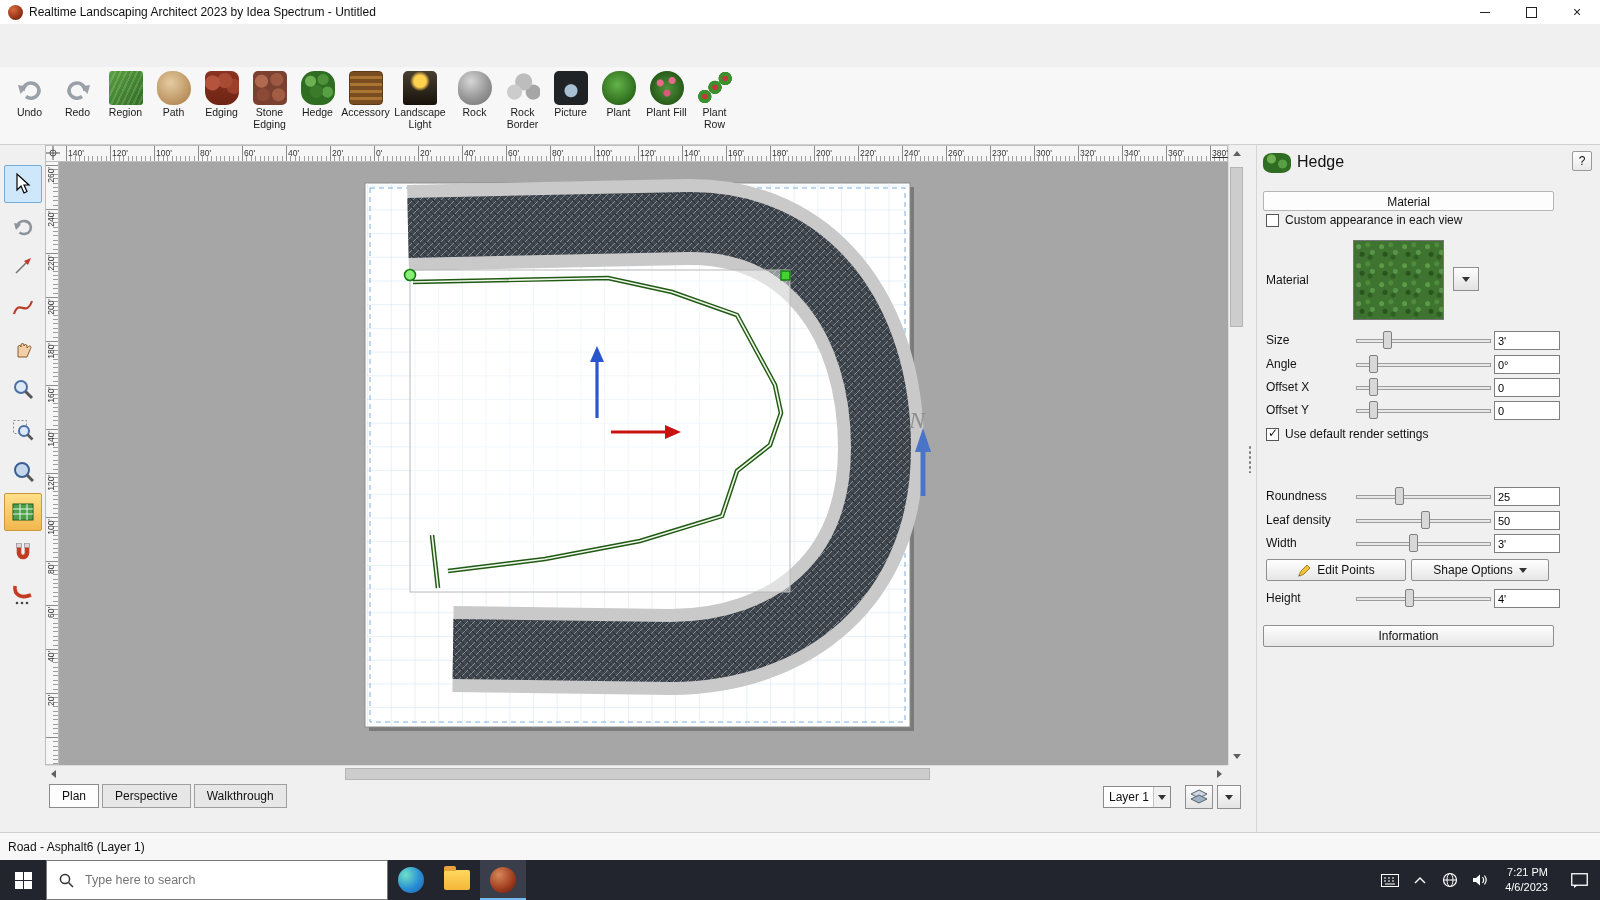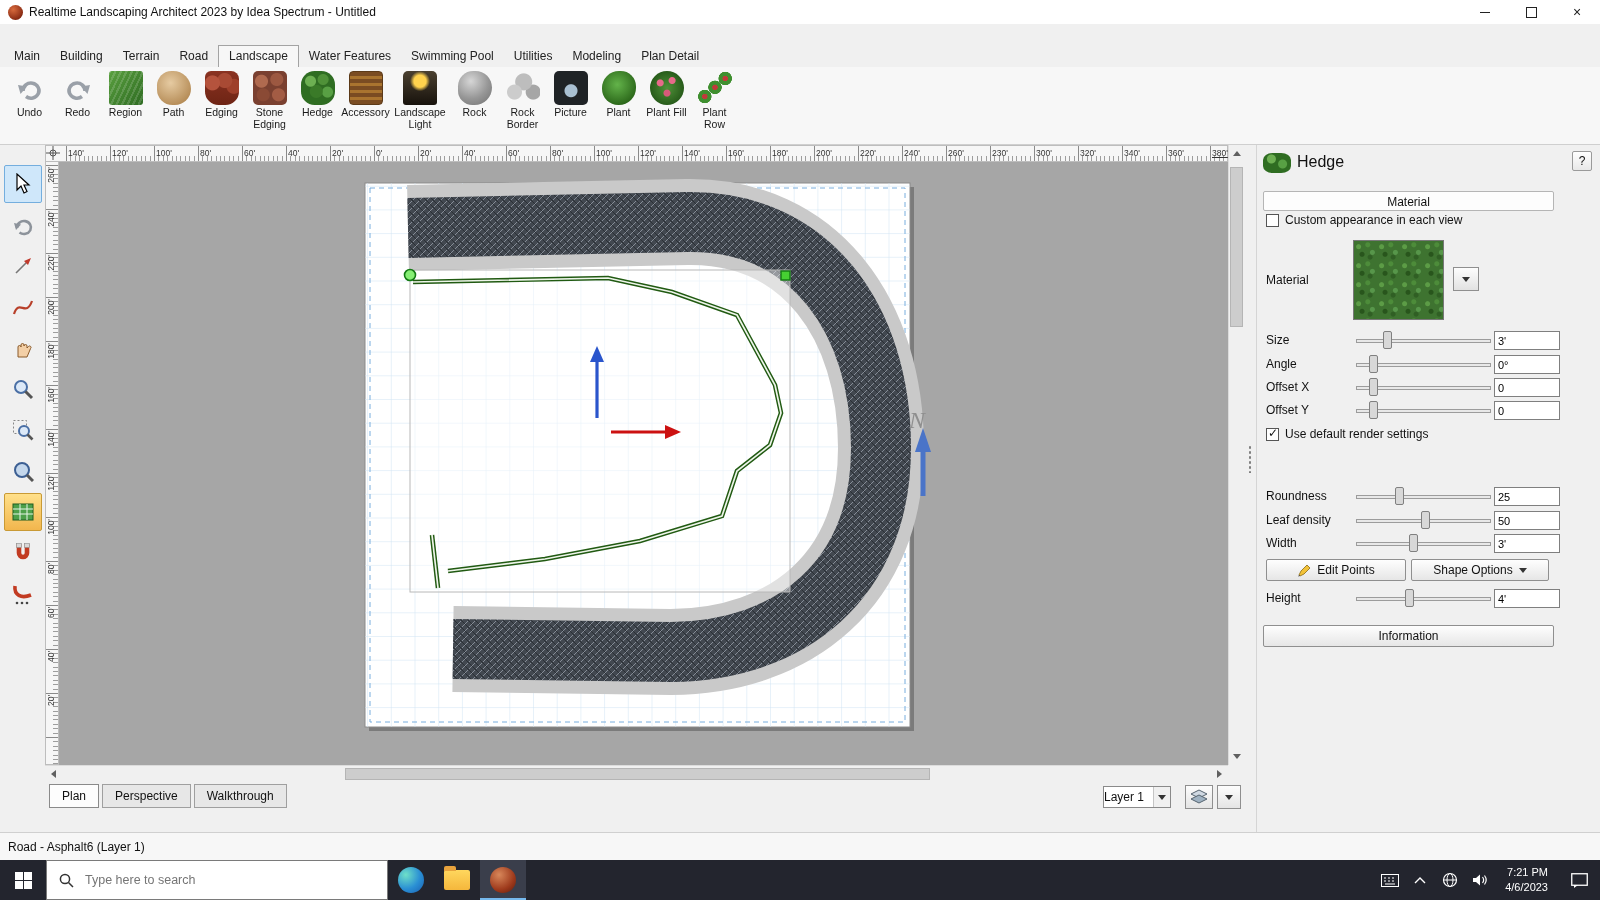--- a/index.html
+++ b/index.html
@@ -112,21 +112,21 @@
 
   .h-scroll{position:absolute;left:45px;top:620px;width:1183px;height:17px;background:#f0f0f0;border-top:1px solid #dcdcdc;box-sizing:border-box;}
   .h-thumb{position:absolute;left:300px;top:2px;width:585px;height:12px;background:#cdcdcd;border:1px solid #b5b5b5;box-sizing:border-box;}
   .hs-btn{position:absolute;top:0;width:17px;height:16px;display:flex;align-items:center;justify-content:center;}
 
   .view-row{position:absolute;left:45px;top:637px;width:1199px;height:30px;background:#f0f0f0;}
   .vtabs{position:absolute;left:4px;top:2px;display:flex;align-items:flex-start;}
   .vtab{padding:4px 12px;font-size:12px;background:#e7e7e7;border:1px solid #9f9f9f;margin-right:3px;}
   .vtab.active{background:#fdfdfd;border-color:#8a8a8a;}
   .layer-combo{position:absolute;left:1058px;top:4px;width:68px;height:22px;background:#fff;border:1px solid #8a8a8a;
-               display:flex;align-items:center;justify-content:space-between;font-size:12px;box-sizing:border-box;}
+               display:flex;align-items:center;justify-content:space-between;font-size:12px;padding-left:5px;box-sizing:border-box;}
   .combo-dd{width:16px;height:100%;display:flex;align-items:center;justify-content:center;background:#f0f0f0;border-left:1px solid #c5c5c5;}
   .sq-btn{position:absolute;top:3px;height:24px;background:linear-gradient(#fdfdfd,#e4e4e4);border:1px solid #8f8f8f;
           display:flex;align-items:center;justify-content:center;box-sizing:border-box;}
 
   
   .rpanel{position:absolute;right:0;top:0;width:344px;height:687px;background:#f0f0f0;border-left:1px solid #d5d5d5;box-sizing:border-box;font-size:12px;}
   .rp-title{position:absolute;left:40px;top:8px;font-size:16px;color:#111;}
   .rp-hedgeico{position:absolute;left:6px;top:8px;width:28px;height:20px;border-radius:35%;
      background:radial-gradient(circle at 30% 30%,#6db052 0 4px,transparent 5px),
                 radial-gradient(circle at 70% 55%,#58a044 0 4px,transparent 5px),#2f6d22;}
@@ -196,32 +196,20 @@
       <div class="win-btn">
           <div class="glyph-max"></div>
         </div>
       <div class="win-btn">
           <span>×</span>
         </div>
     </div>
   </div>
 
 
-  <div class="ribbon">
-    <div class="rtab">Main</div>
-    <div class="rtab">Building</div>
-    <div class="rtab">Terrain</div>
-    <div class="rtab">Road</div>
-    <div class="rtab active">Landscape</div>
-    <div class="rtab">Water Features</div>
-    <div class="rtab">Swimming Pool</div>
-    <div class="rtab">Utilities</div>
-    <div class="rtab">Modeling</div>
-    <div class="rtab">Plan Detail</div>
-  </div>
 
   <div class="toolbar">
     <div class="tb-item">
       <div class="tb-icon">
         <svg width="34" height="34">
             <path d="M10 20 a8 7.5 0 1 1 3 5.5" fill="none" stroke="#9aa0a8" stroke-width="3.5"></path>
             <polygon points="5,14 14,15.5 7.5,23" fill="#9aa0a8"></polygon>
           </svg>
       </div>
       <div class="tb-label">Undo</div>

